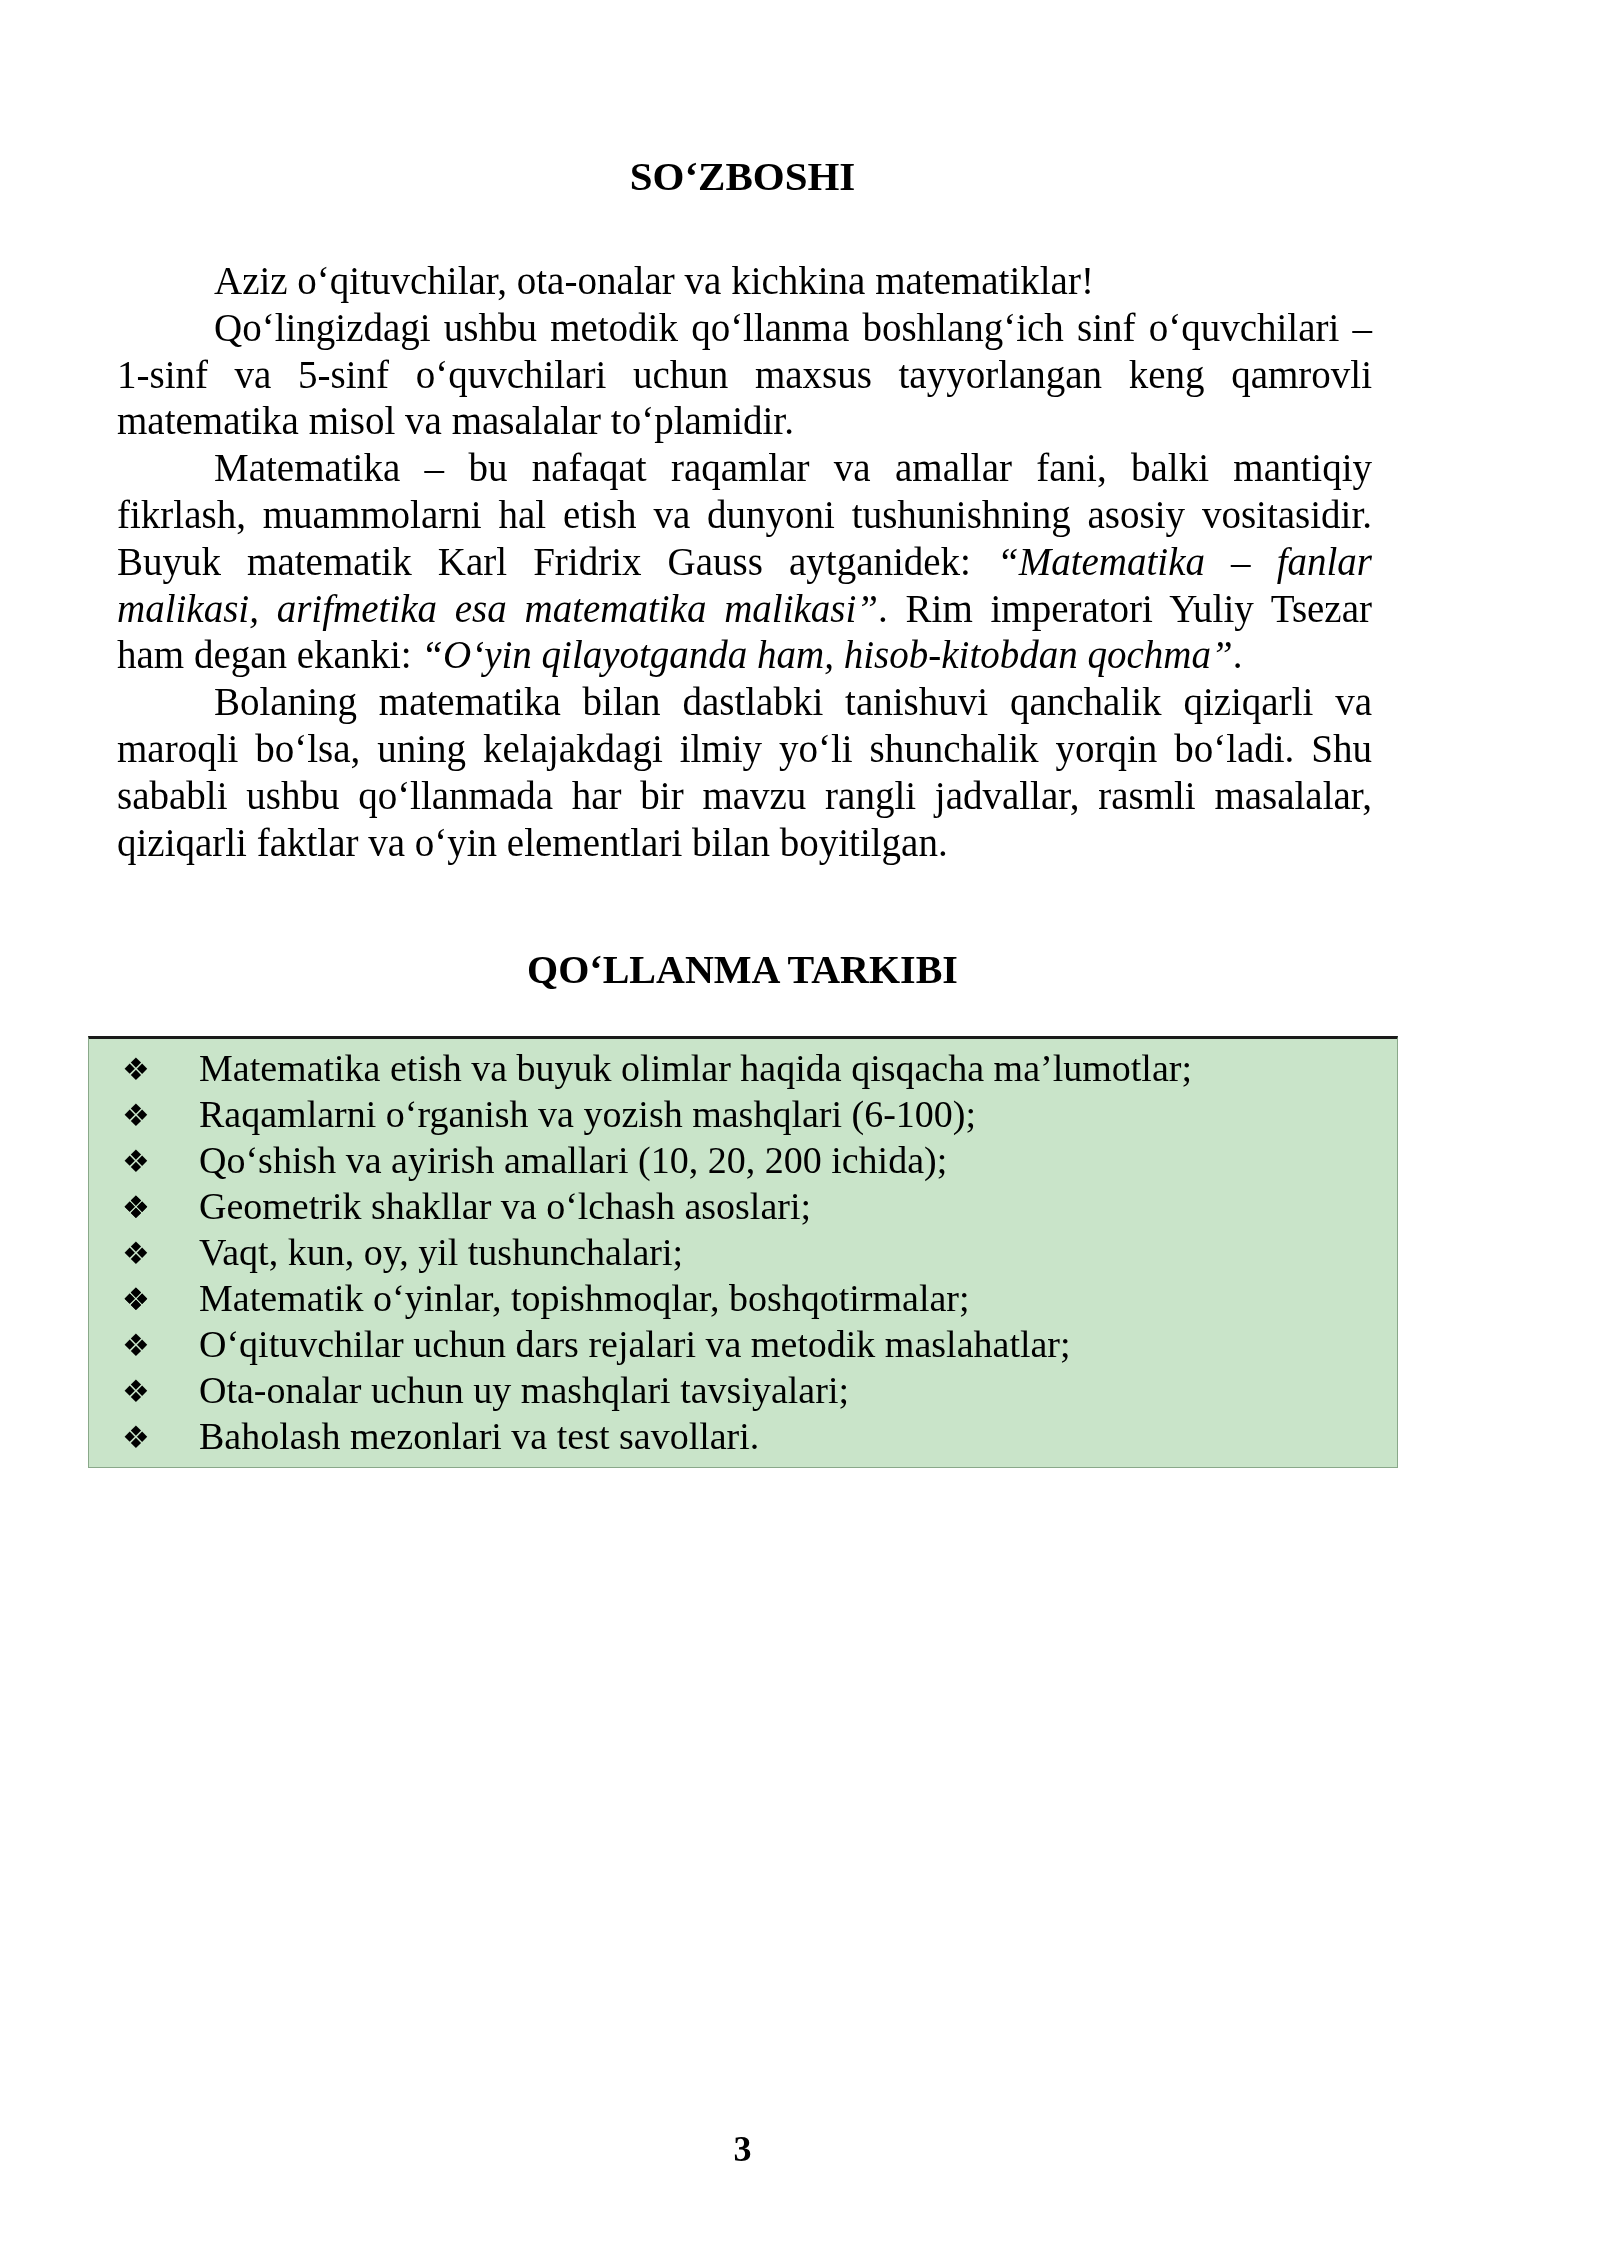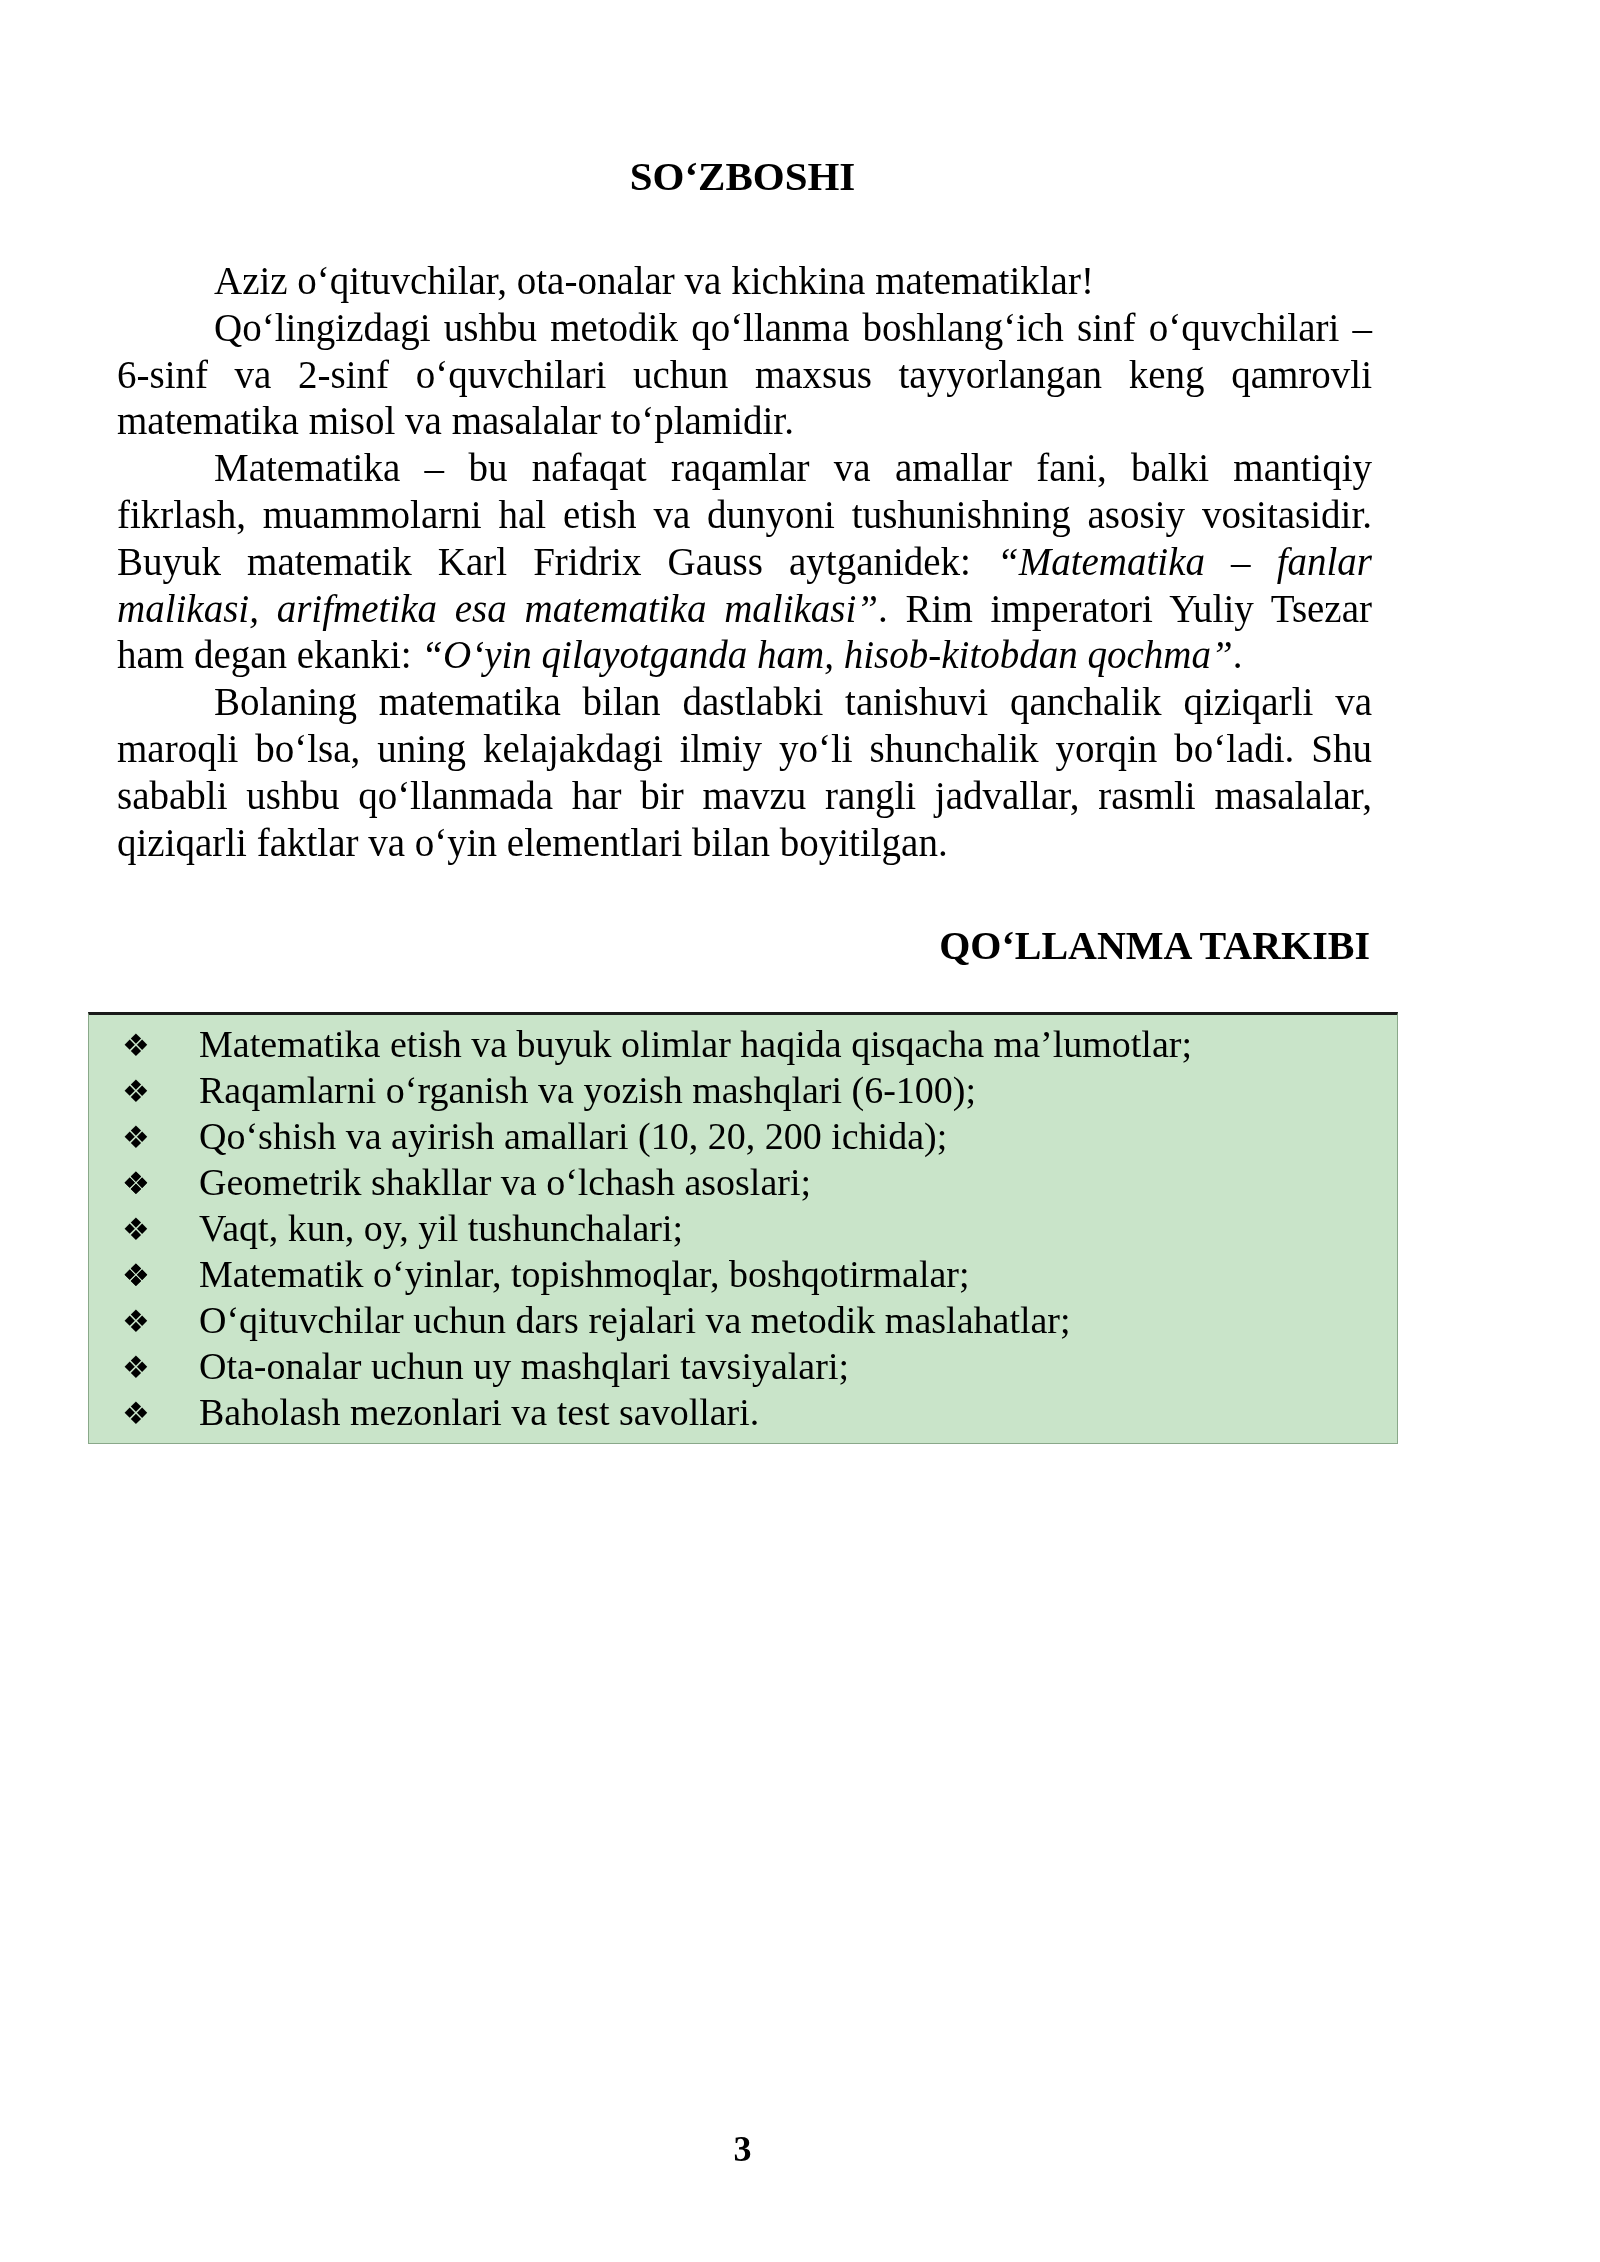--- a/index.html
+++ b/index.html
@@ -24,23 +24,23 @@
     margin:0 0 0 117px;
     width:1255px;
     font-size:39px;
     line-height:46.8px;
     text-align:justify;
     text-indent:97px;
   }
   .para-first { margin-top:58px; }
   .it { font-style:italic; }
   .section-title {
-    margin:56px 0 0 115px;
+    margin:80px 0 0 115px;
     width:1255px;
-    text-align:right;
+    text-align:center;
     font-size:40px;
     line-height:48px;
     font-weight:bold;
   }
   .contents-box {
     margin:42px 0 0 88px;
     width:1310px;
     background:#c9e4c9;
     border:1px solid #8aa88a;
     border-top:3px solid #1a1a1a;
@@ -74,21 +74,21 @@
 </style>
 </head>
 <body>
 
 <div class="page">
 
   <h1 class="doc-title">SO‘ZBOSHI</h1>
 
   <p class="para para-first">Aziz o‘qituvchilar, ota-onalar va kichkina matematiklar!</p>
 
-  <p class="para">Qo‘lingizdagi ushbu metodik qo‘llanma boshlang‘ich sinf o‘quvchilari – 6-sinf va 2-sinf o‘quvchilari uchun maxsus tayyorlangan keng qamrovli matematika misol va masalalar to‘plamidir.</p>
+  <p class="para">Qo‘lingizdagi ushbu metodik qo‘llanma boshlang‘ich sinf o‘quvchilari – 1-sinf va 5-sinf o‘quvchilari uchun maxsus tayyorlangan keng qamrovli matematika misol va masalalar to‘plamidir.</p>
 
   <p class="para"><span>Matematika – bu nafaqat raqamlar va amallar fani, balki mantiqiy fikrlash, muammolarni hal etish va dunyoni tushunishning asosiy vositasidir. Buyuk matematik Karl Fridrix Gauss aytganidek: </span><span class="it">“Matematika – fanlar malikasi, arifmetika esa matematika malikasi”</span><span>. Rim imperatori Yuliy Tsezar ham degan ekanki: </span><span class="it">“O‘yin qilayotganda ham, hisob-kitobdan qochma”</span><span>.</span></p>
 
   <p class="para">Bolaning matematika bilan dastlabki tanishuvi qanchalik qiziqarli va maroqli bo‘lsa, uning kelajakdagi ilmiy yo‘li shunchalik yorqin bo‘ladi. Shu sababli ushbu qo‘llanmada har bir mavzu rangli jadvallar, rasmli masalalar, qiziqarli faktlar va o‘yin elementlari bilan boyitilgan.</p>
 
   <h2 class="section-title">QO‘LLANMA TARKIBI</h2>
 
   <div class="contents-box">
     <ul class="contents-list">
       <li><span class="bullet">❖</span><span class="li-text">Matematika etish va buyuk olimlar haqida qisqacha ma’lumotlar;</span></li>

